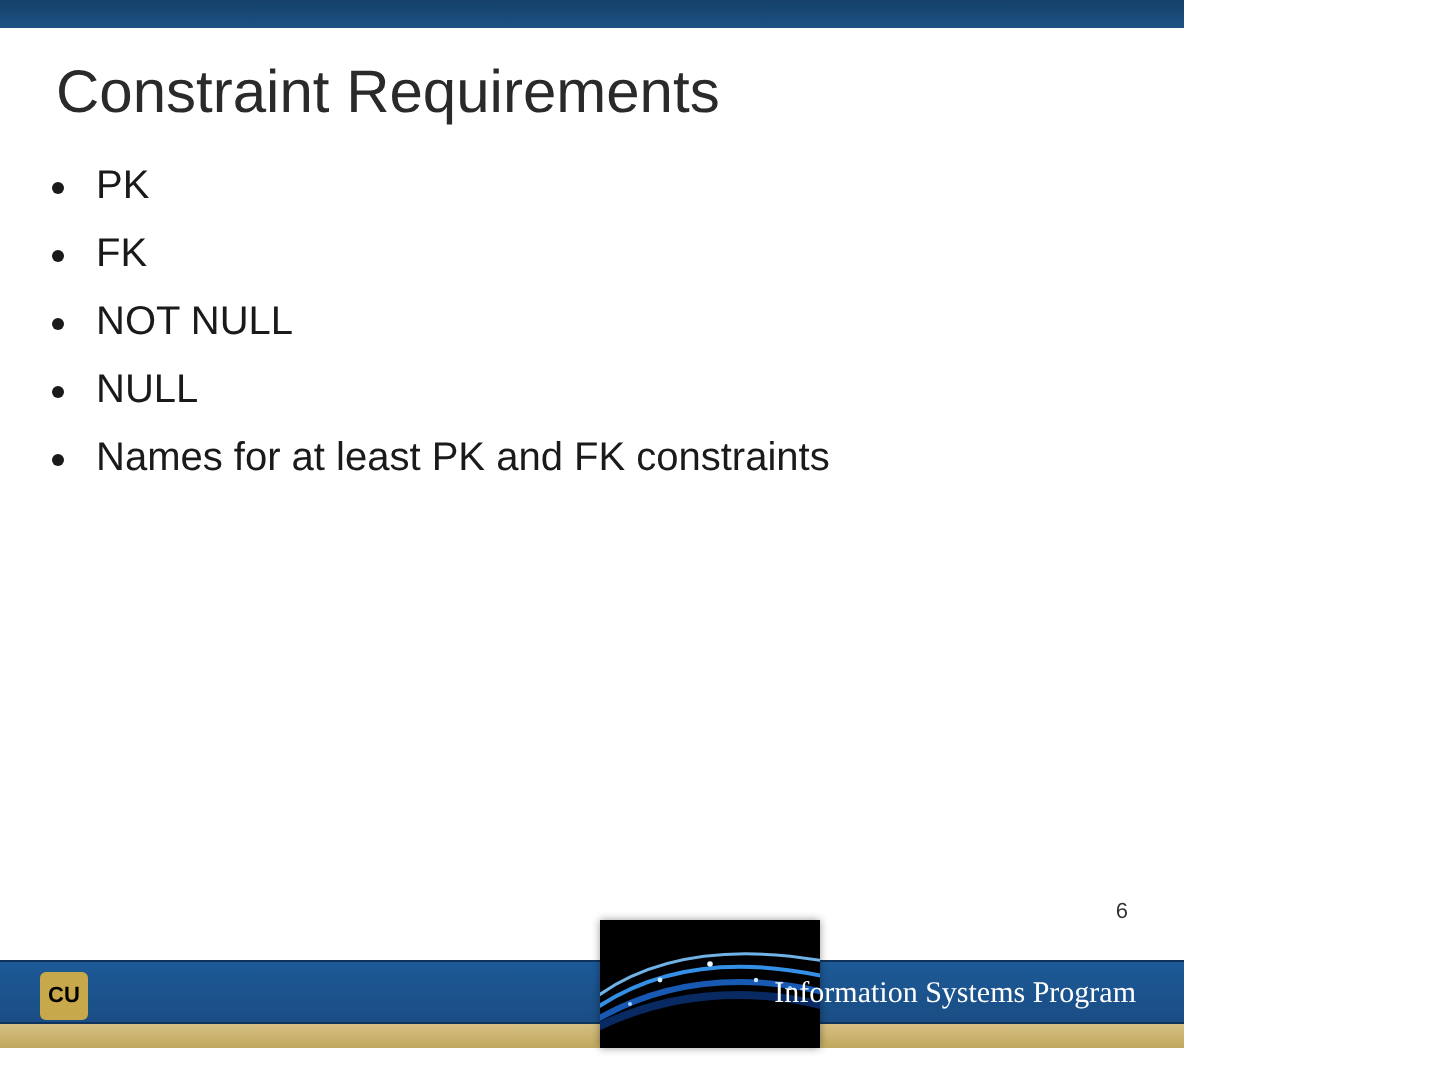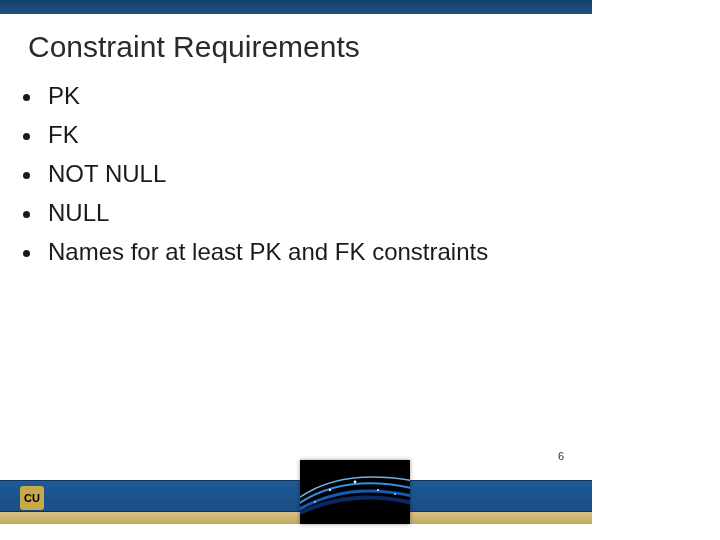--- a/index.html
+++ b/index.html
@@ -1,20 +1,20 @@
 <!DOCTYPE html>
 <html><head>
 <meta charset="utf-8">
 <style>
   * { margin: 0; padding: 0; box-sizing: border-box; }
   html, body { width: 720px; height: 540px; font-family: Arial, Helvetica, sans-serif; background: #fff; overflow: hidden; }
   .slide { position: relative; width: 592px; height: 540px; background: #fff; }
   .topbar { position: absolute; top: 0; left: 0; width: 100%; height: 14px; background: #1a4a7a; background: linear-gradient(#14406a,#1f5284); }
   .title { position: absolute; top: 30px; left: 28px; font-size: 30px; color: #2a2a2a; font-weight: 400; }
-  .bullets { position: absolute; top: 82px; left: 44px; list-style: disc; font-size: 24px; color: #1a1a1a; }
+  .bullets { position: absolute; top: 82px; left: 44px; list-style: disc; font-size: 20px; color: #1a1a1a; }
   .bullets li { margin-bottom: 11px; padding-left: 4px; }
   .pagenum { position: absolute; right: 28px; bottom: 78px; font-size: 11px; color: #333; }
   .footer-blue { position: absolute; bottom: 28px; left: 0; width: 100%; height: 32px; background: linear-gradient(#1d5a97,#1a4d84); border-top: 1px solid #0f335a; border-bottom: 1px solid #0f335a; }
   .footer-gold { position: absolute; bottom: 16px; left: 0; width: 100%; height: 12px; background: linear-gradient(#d6bf82,#c1a85f); }
   .footer-bottom { position: absolute; bottom: 0; left: 0; width: 100%; height: 16px; background: #fff; }
   .program { position: absolute; right: 24px; bottom: 34px; color: #fff; font-family: Georgia, 'Times New Roman', serif; font-size: 15px; }
   .logo { position: absolute; left: 20px; bottom: 30px; display: flex; align-items: center; gap: 8px; }
   .logo-badge { width: 24px; height: 24px; background: #c7a84a; border-radius: 3px; display: flex; align-items: center; justify-content: center; color: #000; font-weight: bold; font-size: 11px; }
   .logo-text { display: flex; flex-direction: column; line-height: 1; }
   .logo-main { color: #fff; font-size: 15px; letter-spacing: 0.3px; }
@@ -56,13 +56,14 @@
       <path d="M-10 45 Q 35 5 120 22" stroke="#7cc5ff" stroke-width="1.5" fill="none" opacity="0.9"></path>
       <path d="M-10 58 Q 50 25 120 45" stroke="#0b3b8c" stroke-width="4" fill="none" opacity="0.7"></path>
       <circle cx="30" cy="30" r="1.2" fill="#cfeaff"></circle>
       <circle cx="55" cy="22" r="1.4" fill="#eaf6ff"></circle>
       <circle cx="78" cy="30" r="1.1" fill="#cfeaff"></circle>
       <circle cx="15" cy="42" r="1" fill="#9ed2ff"></circle>
       <circle cx="95" cy="34" r="1" fill="#9ed2ff"></circle>
     </svg>
   </div>
 
+  <div class="program">Information Systems Program</div>
 </div>
 
 </body></html>

